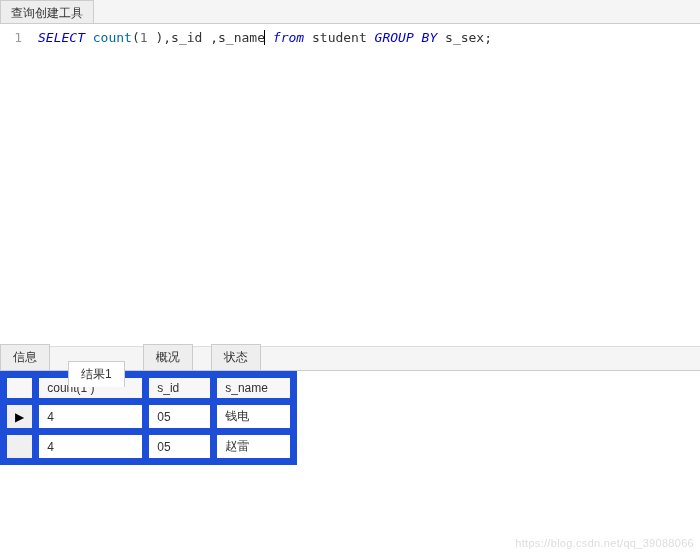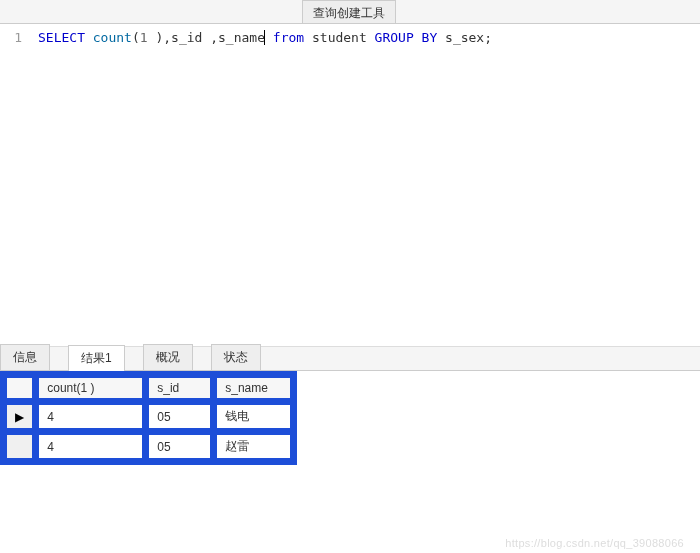--- a/index.html
+++ b/index.html
@@ -13,21 +13,20 @@
     position: relative;
     overflow: hidden;
   }
 
   
   .top-tabs {
     display: flex;
     border-bottom: 1px solid #ccc;
     background: #f5f5f5;
     height: 24px;
-    justify-content: center;
   }
   .top-tab {
     padding: 4px 10px;
     border: 1px solid #ccc;
     border-bottom: none;
     background: #eee;
     margin-right: 2px;
     cursor: pointer;
     font-size: 12px;
   }
@@ -54,21 +53,21 @@
     background: #fff;
   }
   .code {
     flex: 1;
     padding: 6px 0 0 8px;
     font-family: Consolas, monospace;
     font-size: 13px;
     white-space: pre;
     position: relative;
   }
-  .tok-key { color: #0000cc; }
+  .tok-key { color: #0000cc; font-style: italic; }
   .tok-func { color: #0369a1; }
   .tok-num { color: #666; }
   .tok-ident { color: #333; }
   .cursor {
     border-right: 1px solid #000;
     margin-left: -1px;
   }
 
   
   .bottom-tabs {
@@ -83,21 +82,21 @@
     border: 1px solid #ccc;
     border-bottom: none;
     background: #eee;
     margin-right: 18px;
     cursor: pointer;
     font-size: 12px;
   }
   .bottom-tab.active {
     background: #fff;
     position: relative;
-    top: 1px;
+    top: 17px;
   }
 
   
   .result-area {
     background: #fff;
   }
   .result-table {
     border-collapse: collapse;
     width: auto;
   }
@@ -120,21 +119,21 @@
   }
   .row-marker.active {
     color: #000;
   }
   .col-count { width: 110px; text-align: right; }
   .col-sid { width: 68px; }
   .col-sname { width: 80px; }
 
   .watermark {
     position: absolute;
-    right: 16px;
+    right: 6px;
     bottom: 4px;
     color: #ddd;
     font-size: 11px;
     letter-spacing: 0.3px;
   }
 </style>
 </head>
 <body>
 
 <div class="top-tabs">

